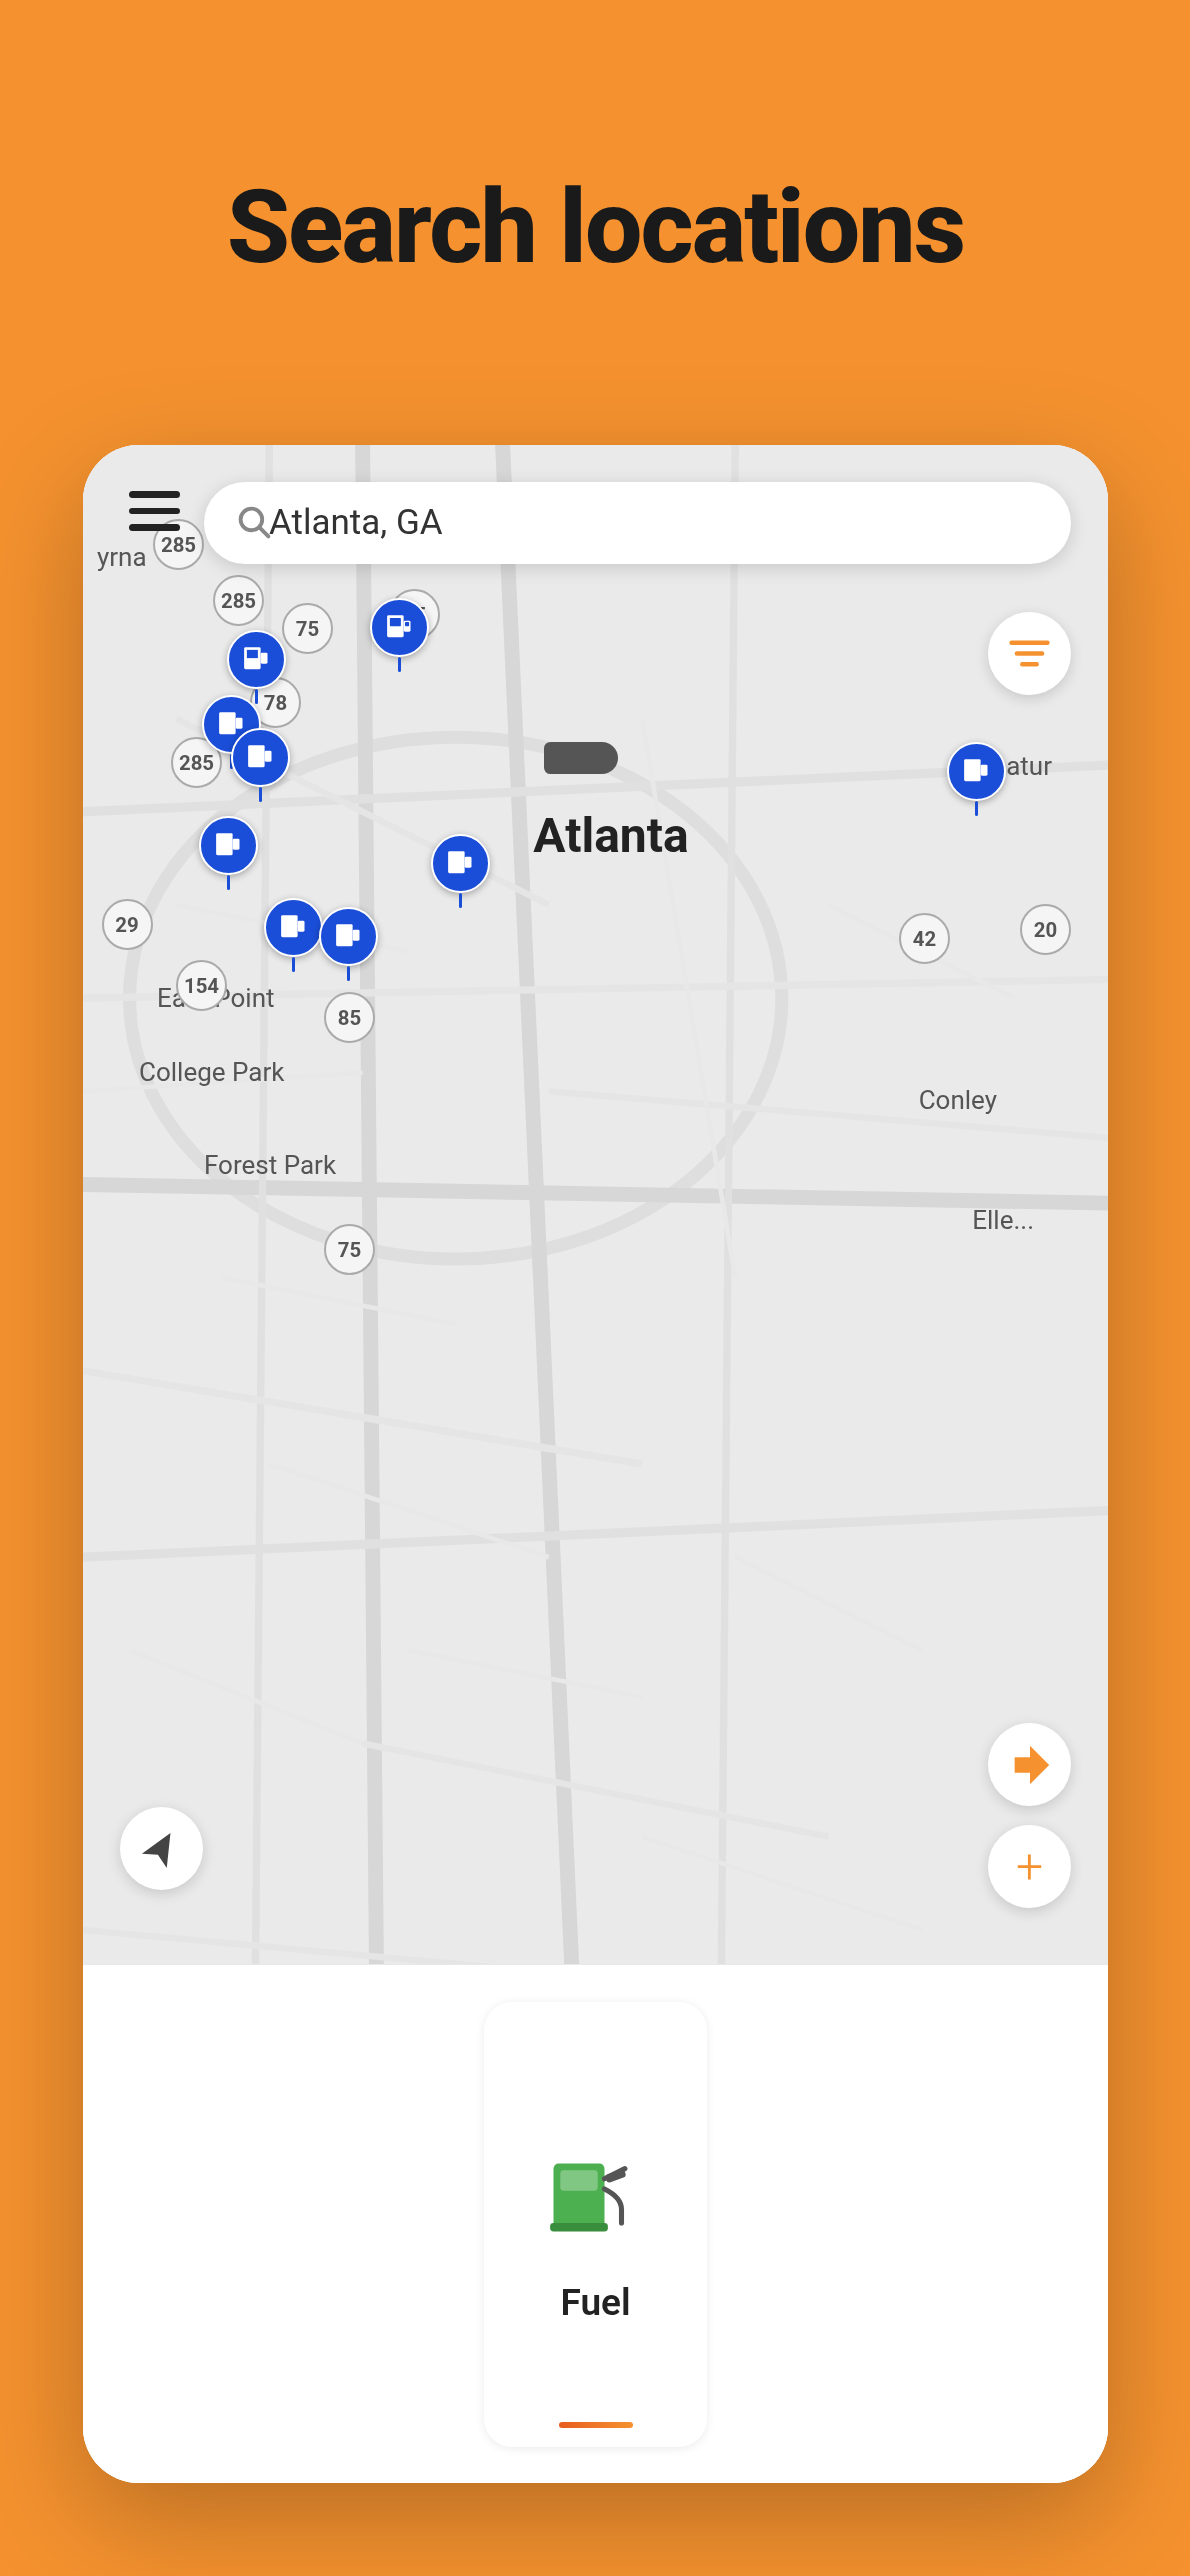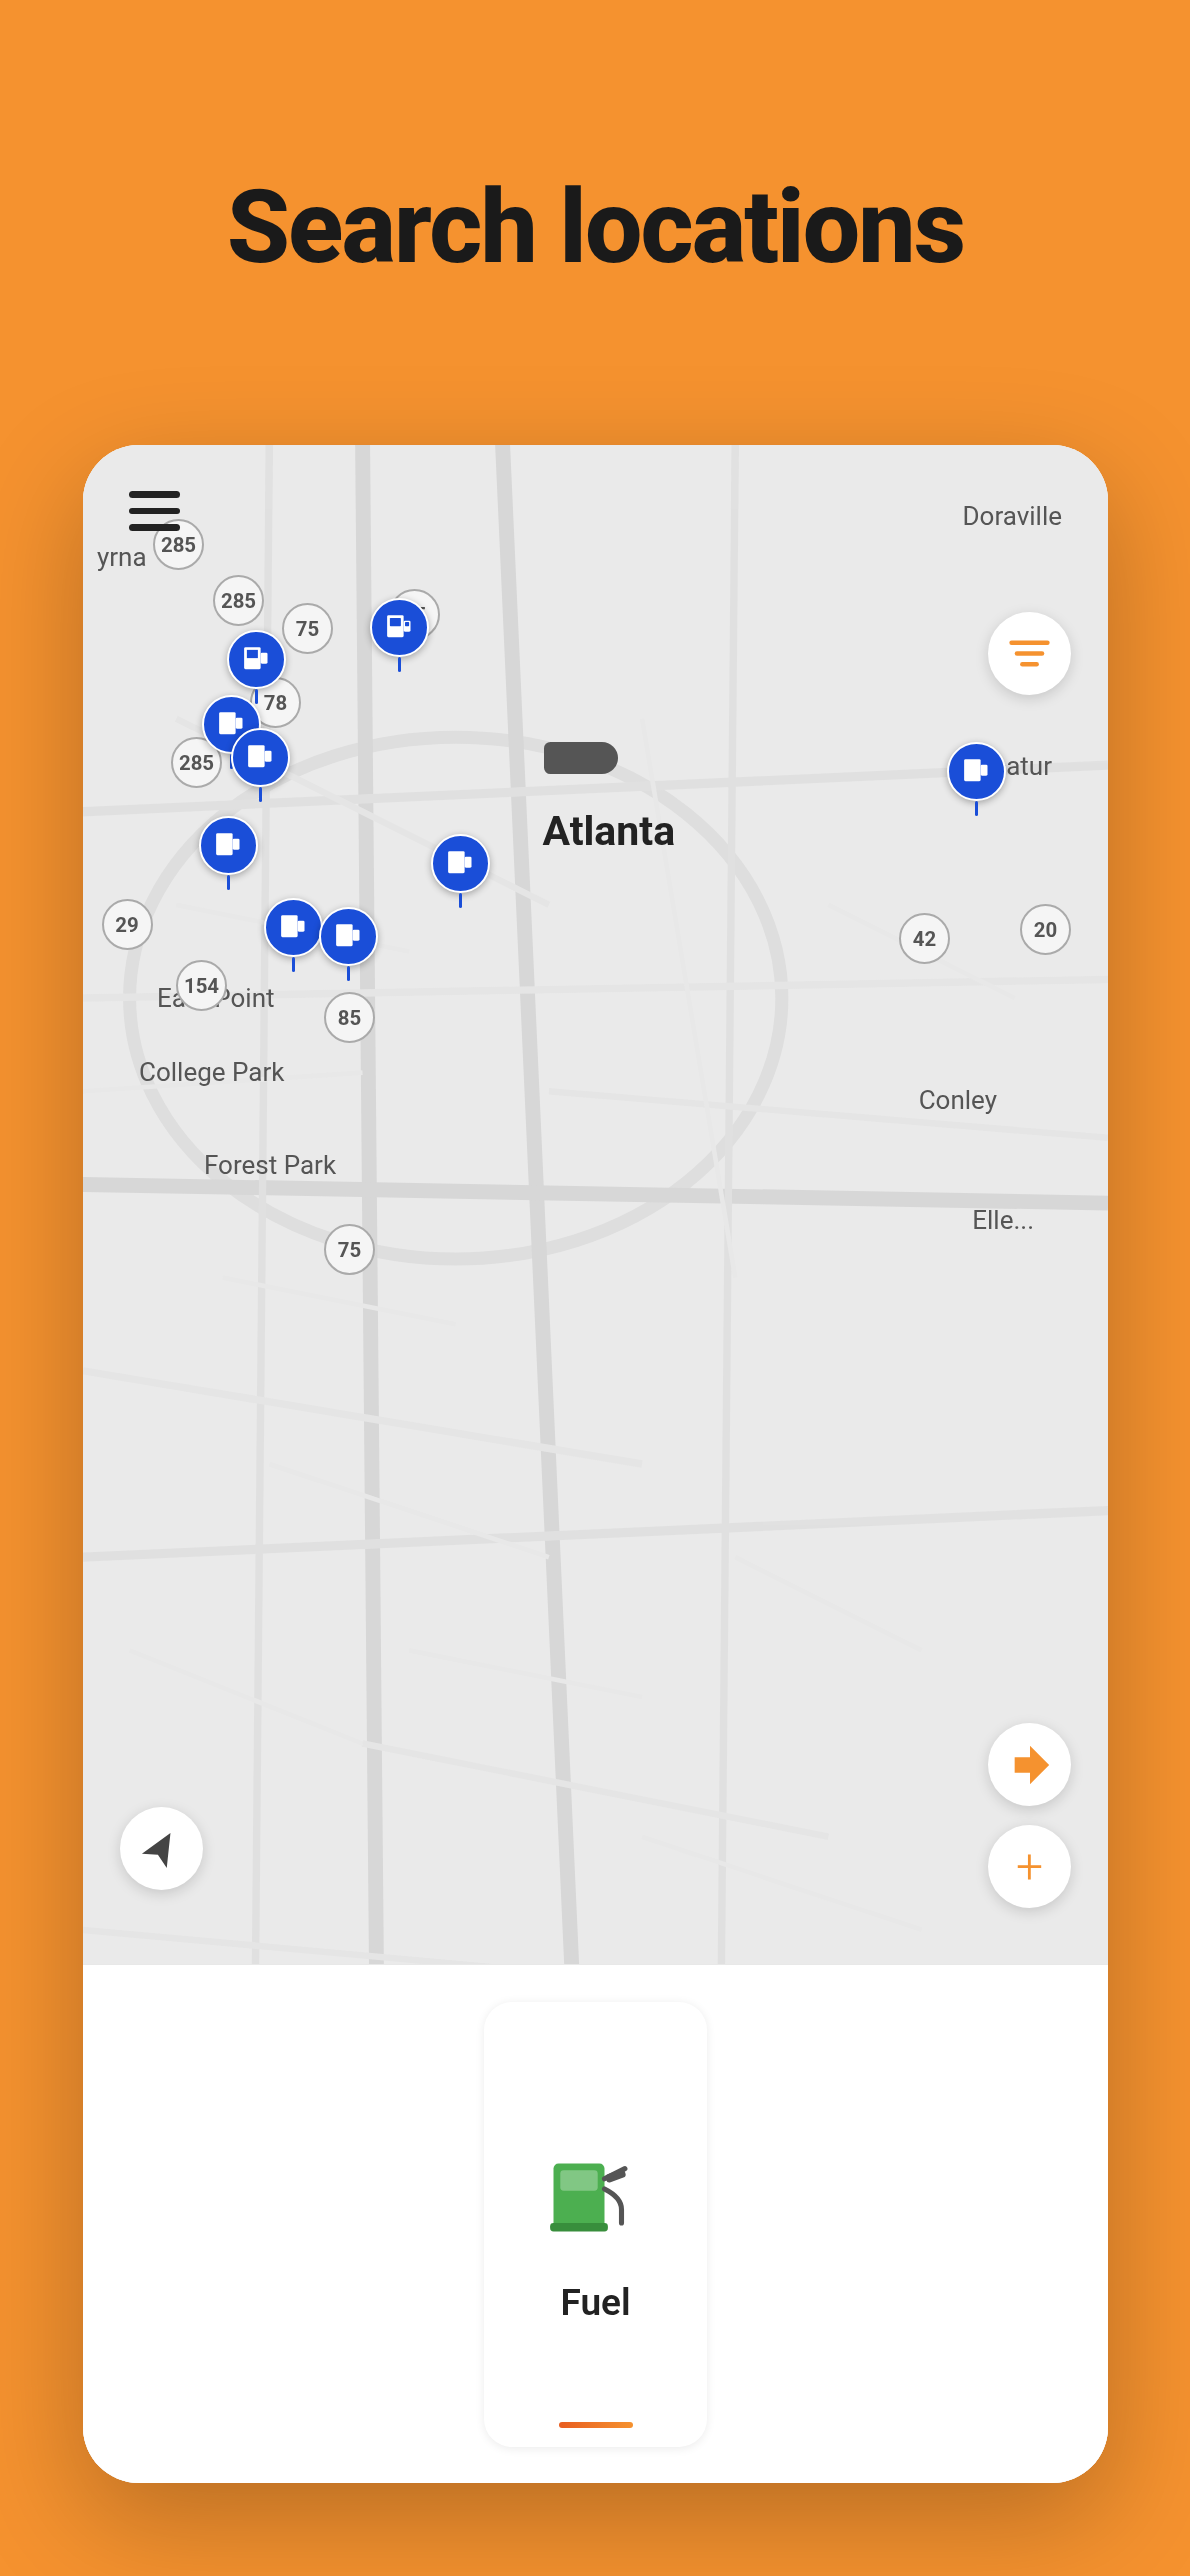--- a/index.html
+++ b/index.html
@@ -195,21 +195,21 @@
     .map-label {
       position: absolute;
       font-size: 26px;
       color: #555;
       font-weight: 400;
       z-index: 4;
     }
 
     .map-label-large {
       position: absolute;
-      font-size: 41px;
+      font-size: 48px;
       color: #222;
       font-weight: 700;
       z-index: 4;
     }
 
     
     .highway-shield {
       position: absolute;
       width: 51px;
       height: 51px;
@@ -357,20 +357,27 @@
       <rect x="60" y="1800" width="200" height="300" rx="10" fill="#d4e8c2" opacity="0.5"></rect>
       <rect x="800" y="1900" width="250" height="280" rx="10" fill="#d4e8c2" opacity="0.5"></rect>
     </svg>
 
     <div class="hamburger">
       <span></span>
       <span></span>
       <span></span>
     </div>
 
+    <div class="search-bar">
+      <svg style="position:absolute;left:32px;" width="37" height="37" viewBox="0 0 24 24" fill="none">
+        <circle cx="10" cy="10" r="7" stroke="#888" stroke-width="2.5"></circle>
+        <line x1="15.5" y1="15.5" x2="21" y2="21" stroke="#888" stroke-width="2.5" stroke-linecap="round"></line>
+      </svg>
+      <span>Atlanta, GA</span>
+    </div>
 
     <div class="map-label" style="top:56px; right:46px;">Doraville</div>
     <div class="map-label" style="top:97px; left:14px;">yrna</div>
     <div class="map-label" style="top:306px; right:56px;">Decatur</div>
     <div class="map-label-large" style="top:362px; left:50%; transform:translateX(-40%);">Atlanta</div>
     <div class="map-label" style="top:538px; left:74px;">East Point</div>
     <div class="map-label" style="top:612px; left:56px;">College Park</div>
     <div class="map-label" style="top:640px; right:111px;">Conley</div>
     <div class="map-label" style="top:705px; left:121px;">Forest Park</div>
     <div class="map-label" style="top:760px; right:74px;">Elle...</div>

